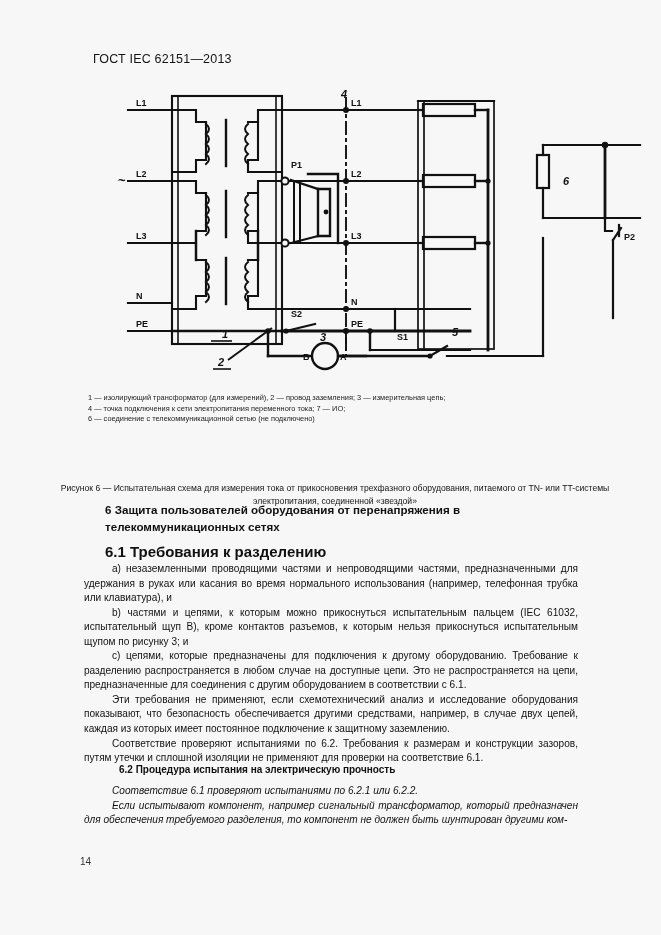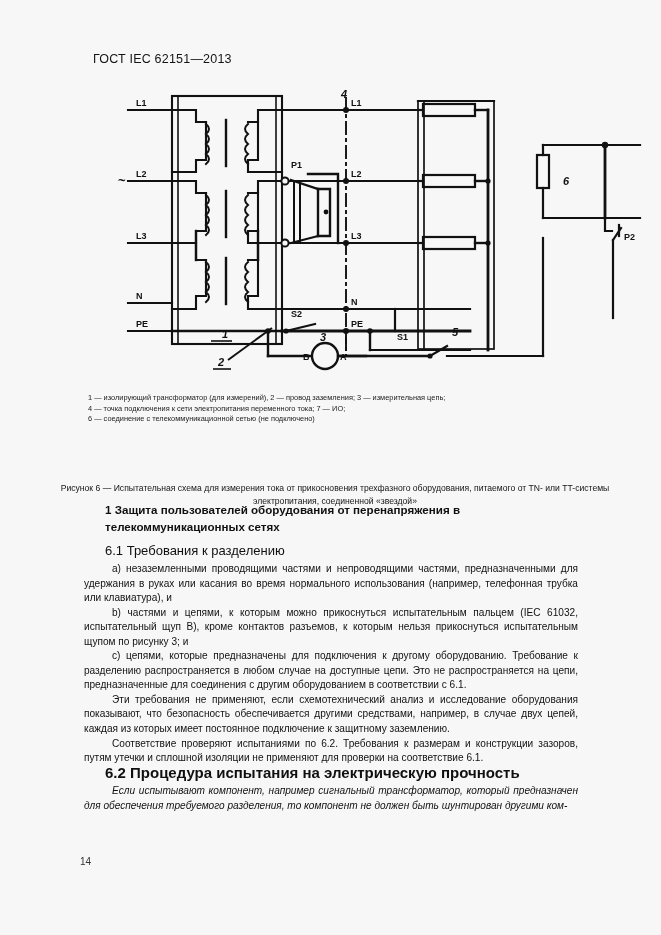--- a/index.html
+++ b/index.html
@@ -36,25 +36,25 @@
     text-align:center;font-size:8.6px;line-height:12.6px;color:#151515;margin-top:36px;
   }
 
   
   .h1{
     position:absolute;left:105px;top:502px;width:480px;
     font-size:11.6px;font-weight:bold;line-height:16.5px;color:#101010;
   }
   .h2a{
     position:absolute;left:105px;top:543px;
-    font-size:13px;font-weight:normal;color:#101010;
+    font-size:15px;font-weight:bold;color:#101010;
   }
   .h2b{
-    position:absolute;left:105px;top:764px;
-    font-size:15px;font-weight:bold;color:#101010;
+    position:absolute;left:119px;top:764px;
+    font-size:10px;font-weight:bold;color:#101010;
   }
 
   
   .body{
     position:absolute;left:84px;top:562px;width:494px;
     font-size:10.1px;line-height:14.55px;color:#111;
     text-align:justify;
   }
   .body p{margin:0;text-indent:28px;}
   .body p.it{}
@@ -254,31 +254,32 @@
   </div>
 
   <div class="legend">
     <div>1 — изолирующий трансформатор (для измерений), 2 —  провод заземления; 3 — измерительная цепь;</div>
     <div>4 — точка подключения к сети электропитания переменного тока; 7 —  ИО;</div>
     <div>6 — соединение с телекоммуникационной сетью (не подключено)</div>
   </div>
 
   <div class="figcap">Рисунок 6 — Испытательная схема для измерения тока от прикосновения трехфазного оборудования, питаемого от TN- или TT-системы электропитания, соединенной «звездой»</div>
 
-  <div class="h1">1 Защита пользователей оборудования от перенапряжения в телекоммуникационных сетях</div>
+  <div class="h1">6 Защита пользователей оборудования от перенапряжения в телекоммуникационных сетях</div>
   <div class="h2a">6.1 Требования к разделению</div>
 
   <div class="body">
     <p>a) незаземленными проводящими частями и непроводящими частями, предназначенными для удержания в руках или касания во время нормального использования (например, телефонная трубка или клавиатура), и</p>
     <p>b) частями и цепями, к которым можно прикоснуться испытательным пальцем (IEC 61032, испытательный щуп B), кроме контактов разъемов, к которым нельзя прикоснуться испытательным щупом по рисунку 3; и</p>
     <p>c) цепями, которые предназначены для подключения к другому оборудованию. Требование к разделению распространяется в любом случае на доступные цепи. Это не распространяется на цепи, предназначенные для соединения с другим оборудованием в соответствии с 6.1.</p>
     <p>Эти требования не применяют, если схемотехнический анализ и исследование оборудования показывают, что безопасность обеспечивается другими средствами, например, в случае двух цепей, каждая из которых имеет постоянное подключение к защитному заземлению.</p>
     <p class="it">Соответствие проверяют испытаниями по 6.2. Требования к размерам и конструкции зазоров, путям утечки и сплошной изоляции не применяют для проверки на соответствие 6.1.</p>
   </div>
 
   <div class="h2b">6.2 Процедура испытания на электрическую прочность</div>
 
   <div class="body2">
+    <p>Соответствие 6.1 проверяют испытаниями по 6.2.1 или 6.2.2.</p>
     <p>Если испытывают компонент, например сигнальный трансформатор, который предназначен для обеспечения требуемого разделения, то компонент не должен быть шунтирован другими ком-</p>
   </div>
 
   <div class="pnum">14</div>
 </div>
 
 </body></html>

